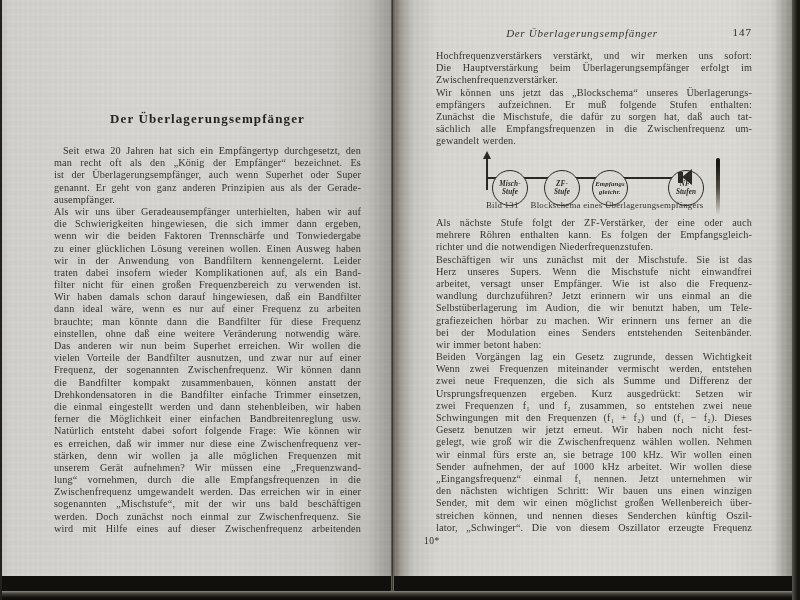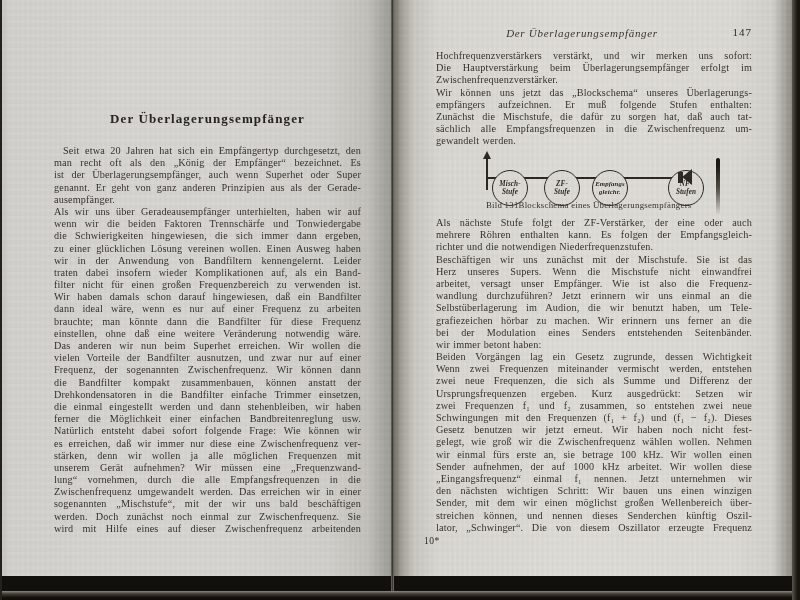--- a/index.html
+++ b/index.html
@@ -66,42 +66,42 @@
     border:1.5px solid #2b2822;background:#dcdad4;box-sizing:border-box;
     text-align:center;font-style:italic;font-weight:bold;font-size:7.2px;
     line-height:8.2px;color:#2b2822;padding-top:9px;letter-spacing:.1px;
   }
   .fc1{left:56px;}.fc2{left:108px;}.fc3{left:156px;font-size:6.8px;}.fc4{left:203px;margin-left:29px;}
   .spk-box{position:absolute;left:242px;top:22px;width:4.5px;height:11px;background:#2b2822;}
   .spk-horn{position:absolute;left:246px;top:19px;width:0;height:0;
     border-top:8.5px solid transparent;border-bottom:8.5px solid transparent;
     border-right:10px solid #2b2822;}
   .caption{position:absolute;left:92px;top:200px;font-size:8.8px;letter-spacing:.25px;color:#35312b;white-space:nowrap;}
-  .caption .cap-label{margin-right:0;}
+  .caption .cap-label{margin-right:12px;}
   .ink-mark{
     position:absolute;left:322px;top:158px;width:3.5px;height:57px;border-radius:2px;
     background:linear-gradient(to bottom,#15130f 0,#201d18 18%,#555048 55%,rgba(85,80,72,0) 100%);
   }
 </style>
 </head>
 <body>
 
 <div class="book">
 
   <div class="page page-left">
     <div class="heading">Der Überlagerungsempfänger</div>
     <div class="col lines-left">
         <div class="tl indent">Seit etwa 20 Jahren hat sich ein Empfängertyp durchgesetzt, den</div>
         <div class="tl">man recht oft als den „König der Empfänger“ bezeichnet. Es</div>
         <div class="tl">ist der Überlagerungsempfänger, auch wenn Superhet oder Super</div>
         <div class="tl">genannt. Er geht von ganz anderen Prinzipien aus als der Gerade-</div>
         <div class="tl end">ausempfänger.</div>
         <div class="tl">Als wir uns über Geradeausempfänger unterhielten, haben wir auf</div>
+        <div class="tl">die Schwierigkeiten hingewiesen, die sich immer dann ergeben,</div>
         <div class="tl">wenn wir die beiden Faktoren Trennschärfe und Tonwiedergabe</div>
-        <div class="tl">die Schwierigkeiten hingewiesen, die sich immer dann ergeben,</div>
         <div class="tl">zu einer glücklichen Lösung vereinen wollen. Einen Ausweg haben</div>
         <div class="tl">wir in der Anwendung von Bandfiltern kennengelernt. Leider</div>
         <div class="tl">traten dabei insofern wieder Komplikationen auf, als ein Band-</div>
         <div class="tl">filter nicht für einen großen Frequenzbereich zu verwenden ist.</div>
         <div class="tl">Wir haben damals schon darauf hingewiesen, daß ein Bandfilter</div>
         <div class="tl">dann ideal wäre, wenn es nur auf einer Frequenz zu arbeiten</div>
         <div class="tl">brauchte; man könnte dann die Bandfilter für diese Frequenz</div>
         <div class="tl">einstellen, ohne daß eine weitere Veränderung notwendig wäre.</div>
         <div class="tl">Das anderen wir nun beim Superhet erreichen. Wir wollen die</div>
         <div class="tl">vielen Vorteile der Bandfilter ausnutzen, und zwar nur auf einer</div>

